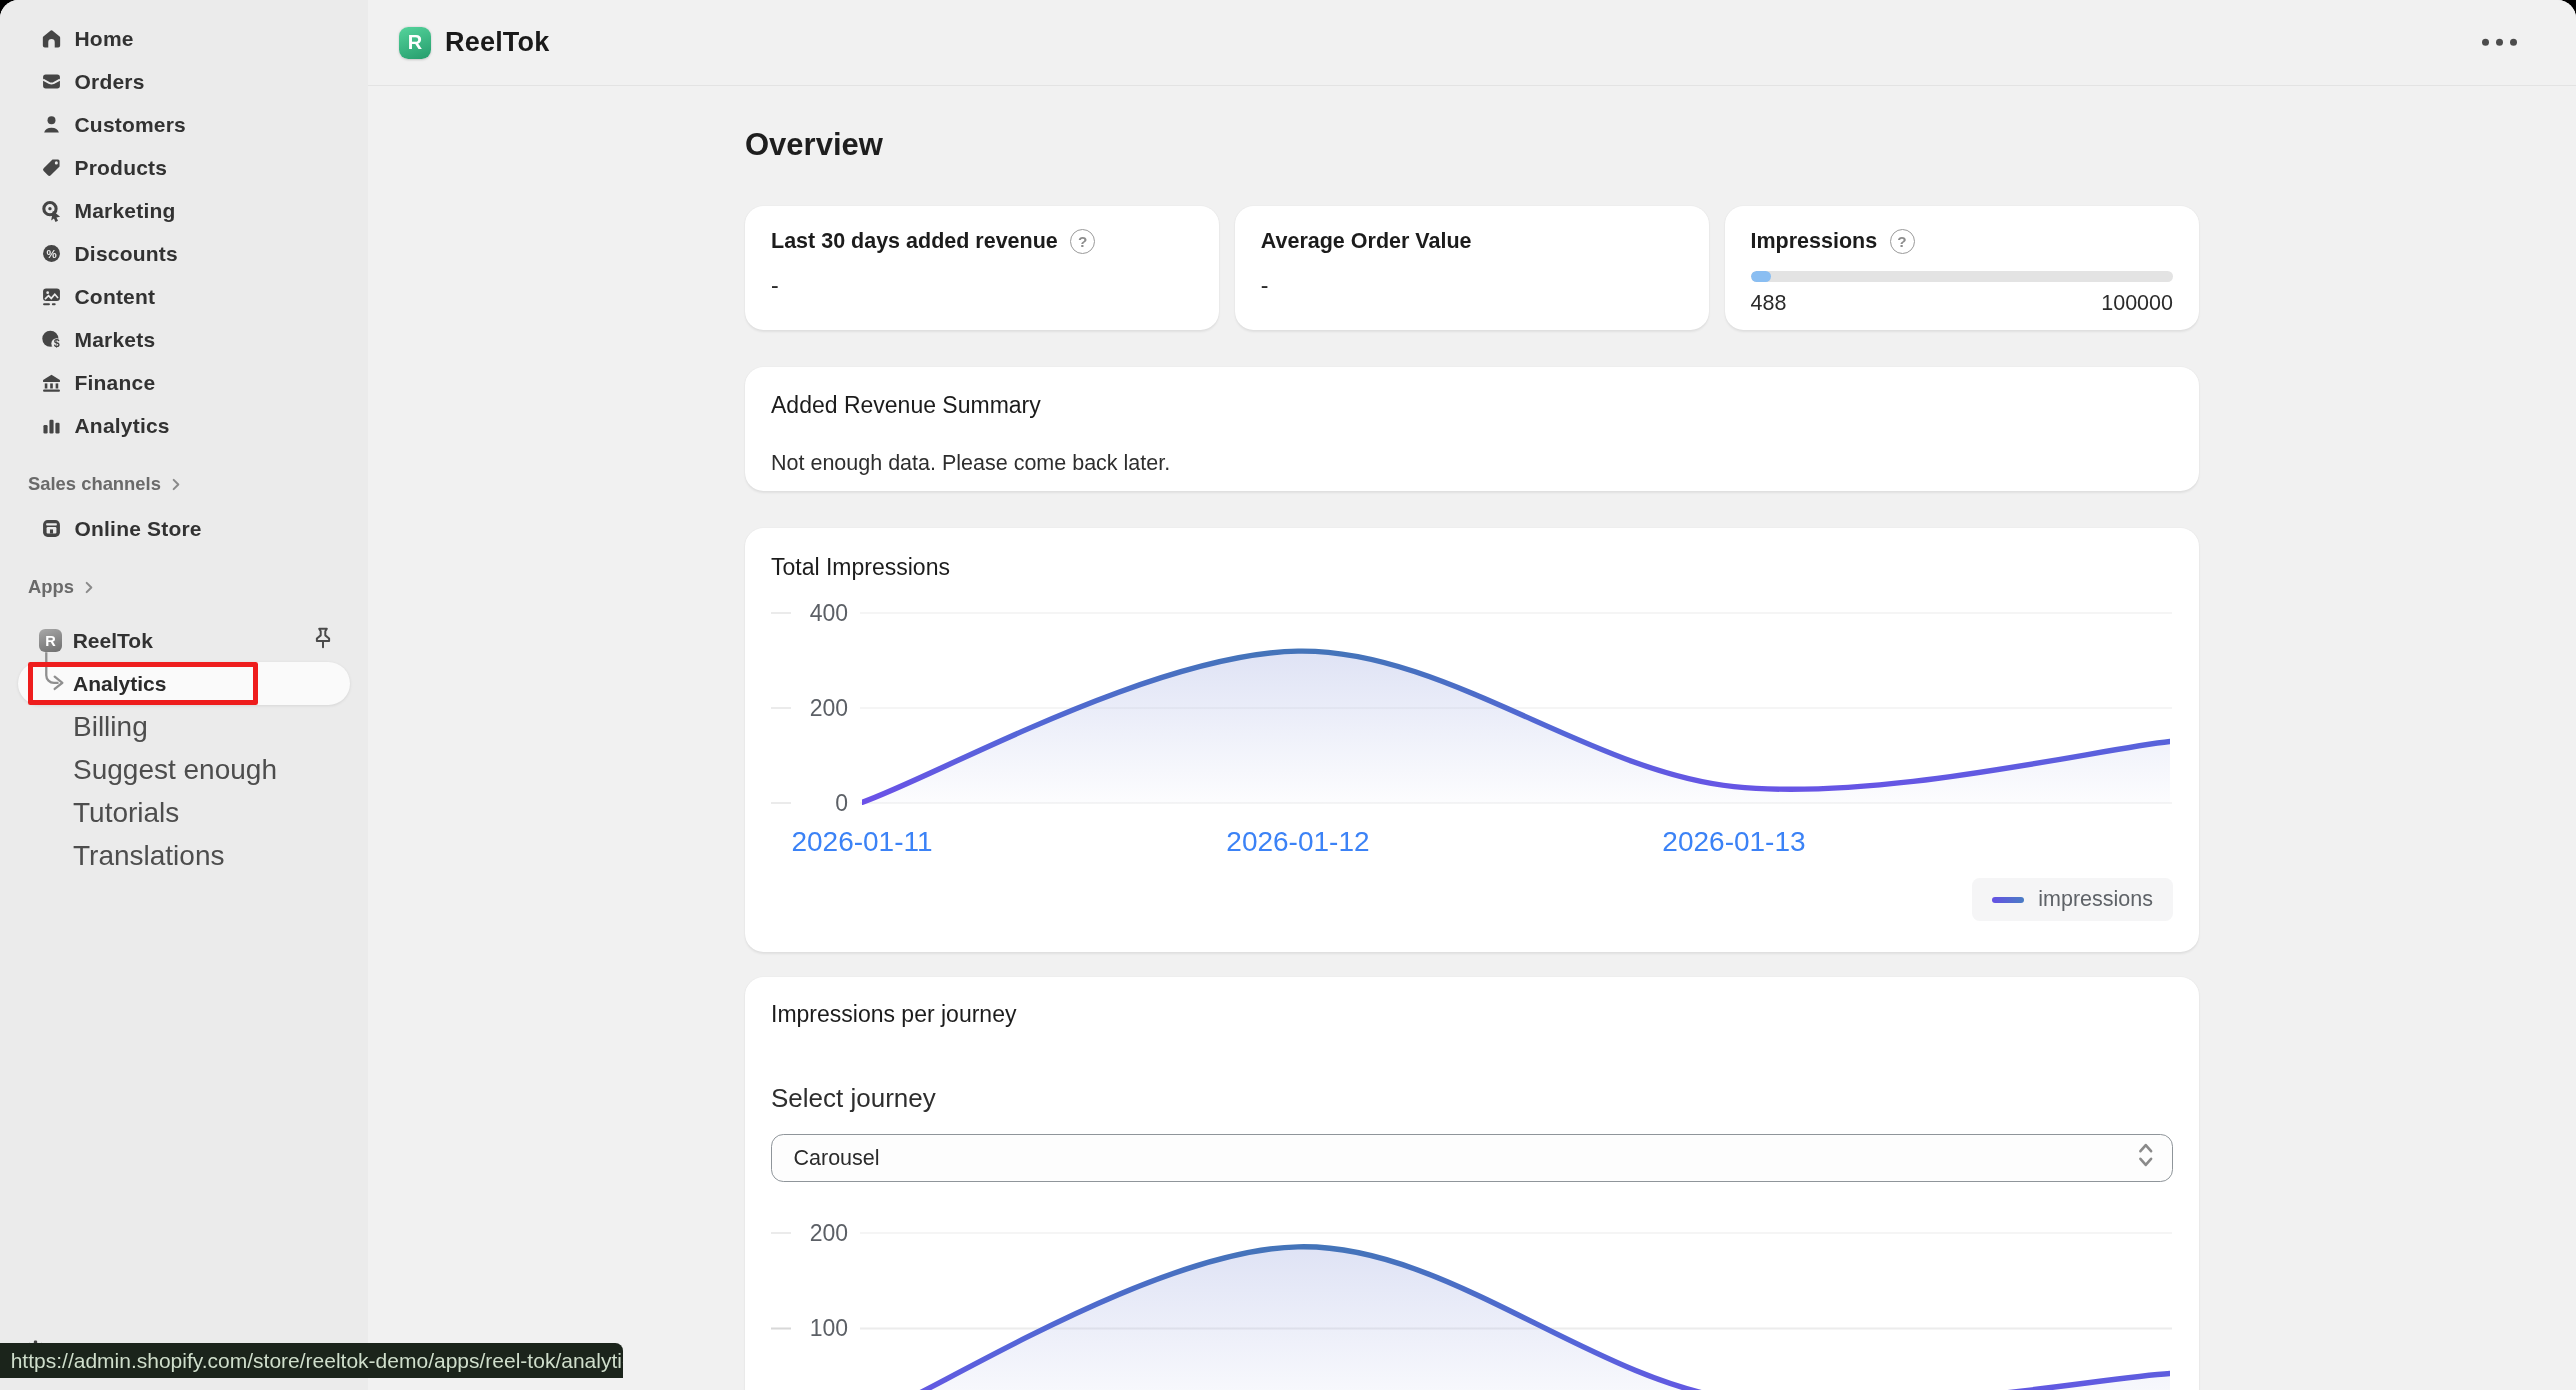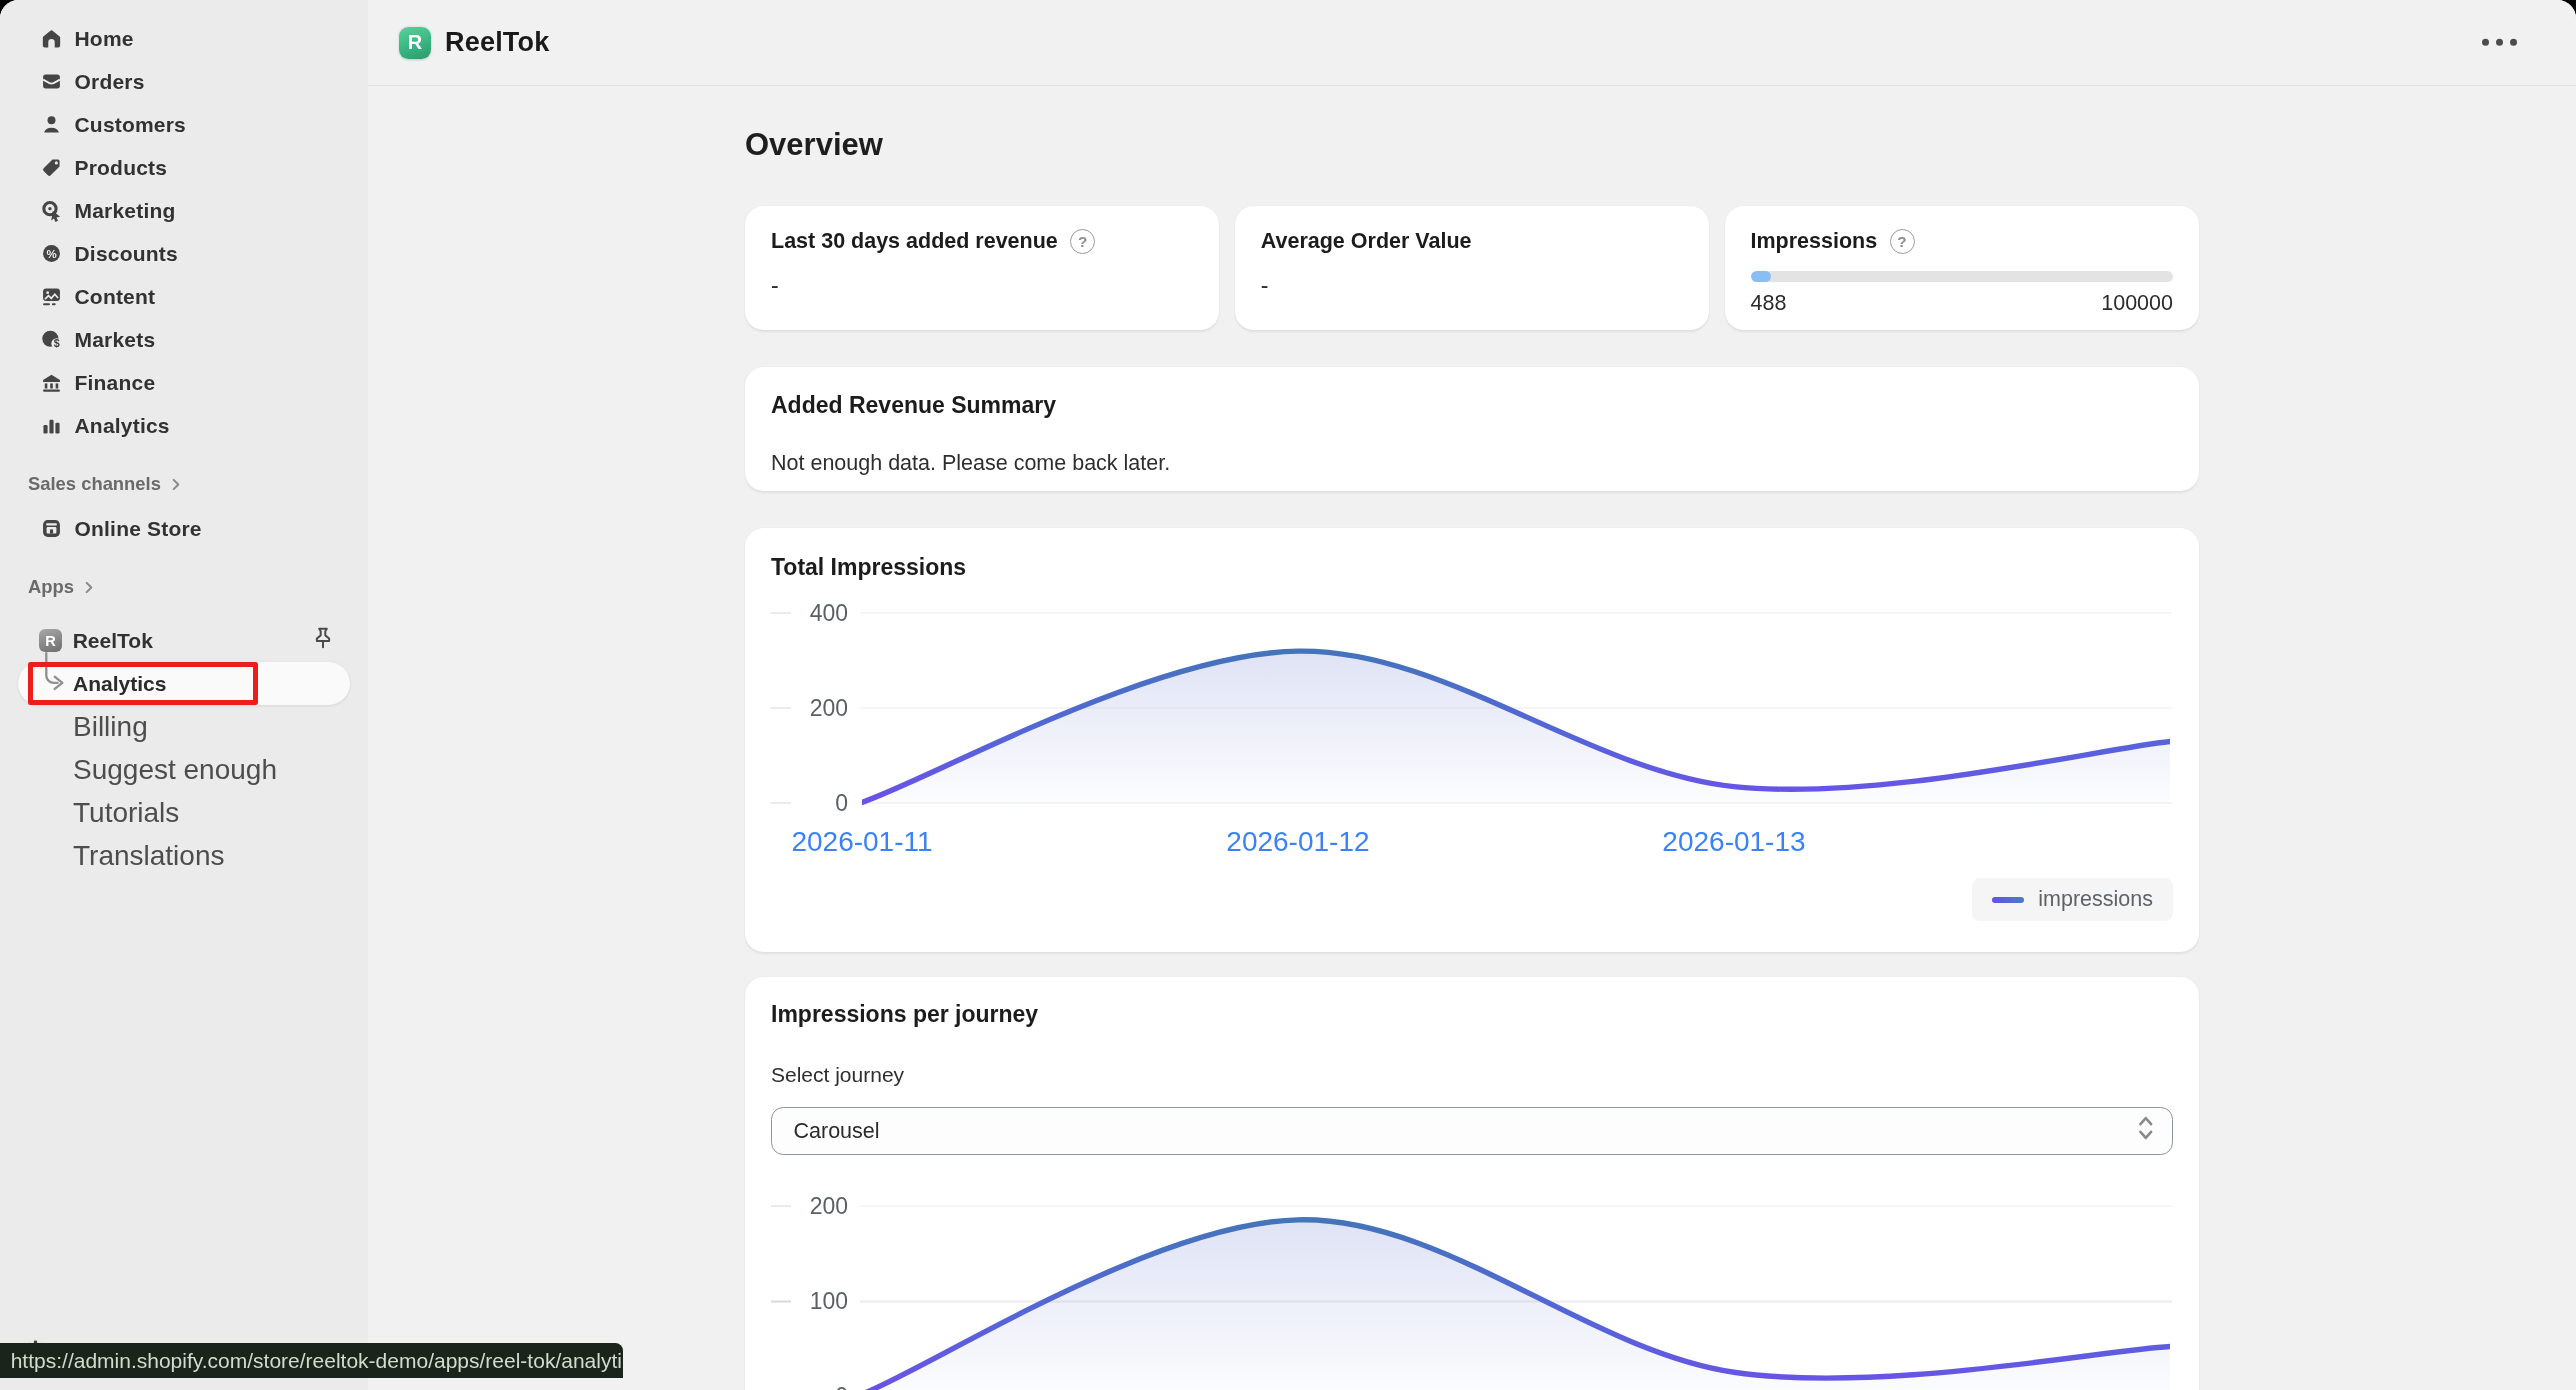--- a/index.html
+++ b/index.html
@@ -49,40 +49,40 @@
   .metric-title-row{display:flex;align-items:center;gap:12.3px}
   .metric-title{font-size:21.5px;font-weight:700;color:#1c1c1c}
   .help-icon{width:25px;height:25px;border:1.9px solid #9a9a9a;border-radius:50%;color:#8c8c8c;font-size:15.3px;font-weight:700;
     display:flex;align-items:center;justify-content:center;box-sizing:border-box;cursor:pointer}
   .metric-value{margin-top:18.4px;font-size:23px;color:#2b2b2b}
   .progress-track{margin-top:17px;height:10.7px;border-radius:5.4px;background:#e3e3e3;position:relative;overflow:hidden}
   .progress-fill{position:absolute;left:0;top:0;bottom:0;width:20px;border-radius:5.4px;background:#8abef2}
   .progress-numbers{margin-top:9.2px;display:flex;justify-content:space-between;font-size:21.5px;color:#2b2b2b}
 
   .summary-card{margin-top:37px;height:124px;box-sizing:border-box;padding:24.5px 26px}
-  .card-title{font-size:23px;font-weight:700;color:#1c1c1c}
+  .card-title{font-size:23px;font-weight:400;color:#1c1c1c}
   .summary-msg{margin-top:32px;font-size:21.5px;color:#2e2e2e}
 
   .chart-card{margin-top:37px;padding:26px 26px 31px;box-sizing:border-box}
   .plot{position:relative;margin-top:26px;height:207px}
   .plot.p2{height:209px;margin-top:49px}
   .gridrow{position:absolute;left:0;right:1.5px;display:flex;align-items:center;transform:translateY(-50%)}
   .gtick{width:20px;height:1.5px;background:#d8d8d8}
   .glabel{width:57px;text-align:right;font-size:23px;color:#5c6066}
   .gline{flex:1;height:1.5px;background:#ececec;margin-left:12.3px}
   .curve{position:absolute;top:0;left:91px;width:calc(100% - 94px);height:100%}
   .xlabels{position:relative;margin:12.3px 3.1px 0 91px;height:26px}
   .xlabel{position:absolute;transform:translateX(-50%);font-size:28px;color:#3b82f6;white-space:nowrap}
   .legend-row{display:flex;justify-content:flex-end;margin-top:26px}
   .legend-chip{display:flex;align-items:center;gap:14px;background:#f5f5f6;border-radius:7.7px;padding:0 20px;height:43px;cursor:pointer}
   .legend-dash{width:32px;height:6.1px;border-radius:3.1px;background:linear-gradient(90deg,#6550e4,#4a7dc4)}
   .legend-label{font-size:21.5px;color:#5f6368}
 
   .journey-card{margin-top:24.5px;padding:24.5px 26px 61px;box-sizing:border-box}
-  .field-label{margin-top:35px;font-size:21px;color:#2e2e2e}
+  .field-label{margin-top:55px;font-size:26px;color:#2e2e2e}
   .select{margin-top:20px;height:48px;border:1.5px solid #8f959a;border-radius:12.3px;background:#fdfdfd;display:flex;align-items:center;
     padding:0 21.5px;box-sizing:border-box;position:relative;font-size:21.5px;color:#2b2b2b;cursor:pointer}
   .select-stepper{position:absolute;right:15.3px;top:50%;transform:translateY(-50%)}
 </style>
 </head>
 <body>
 
 <div class="app">
 
   <aside class="sidebar">

